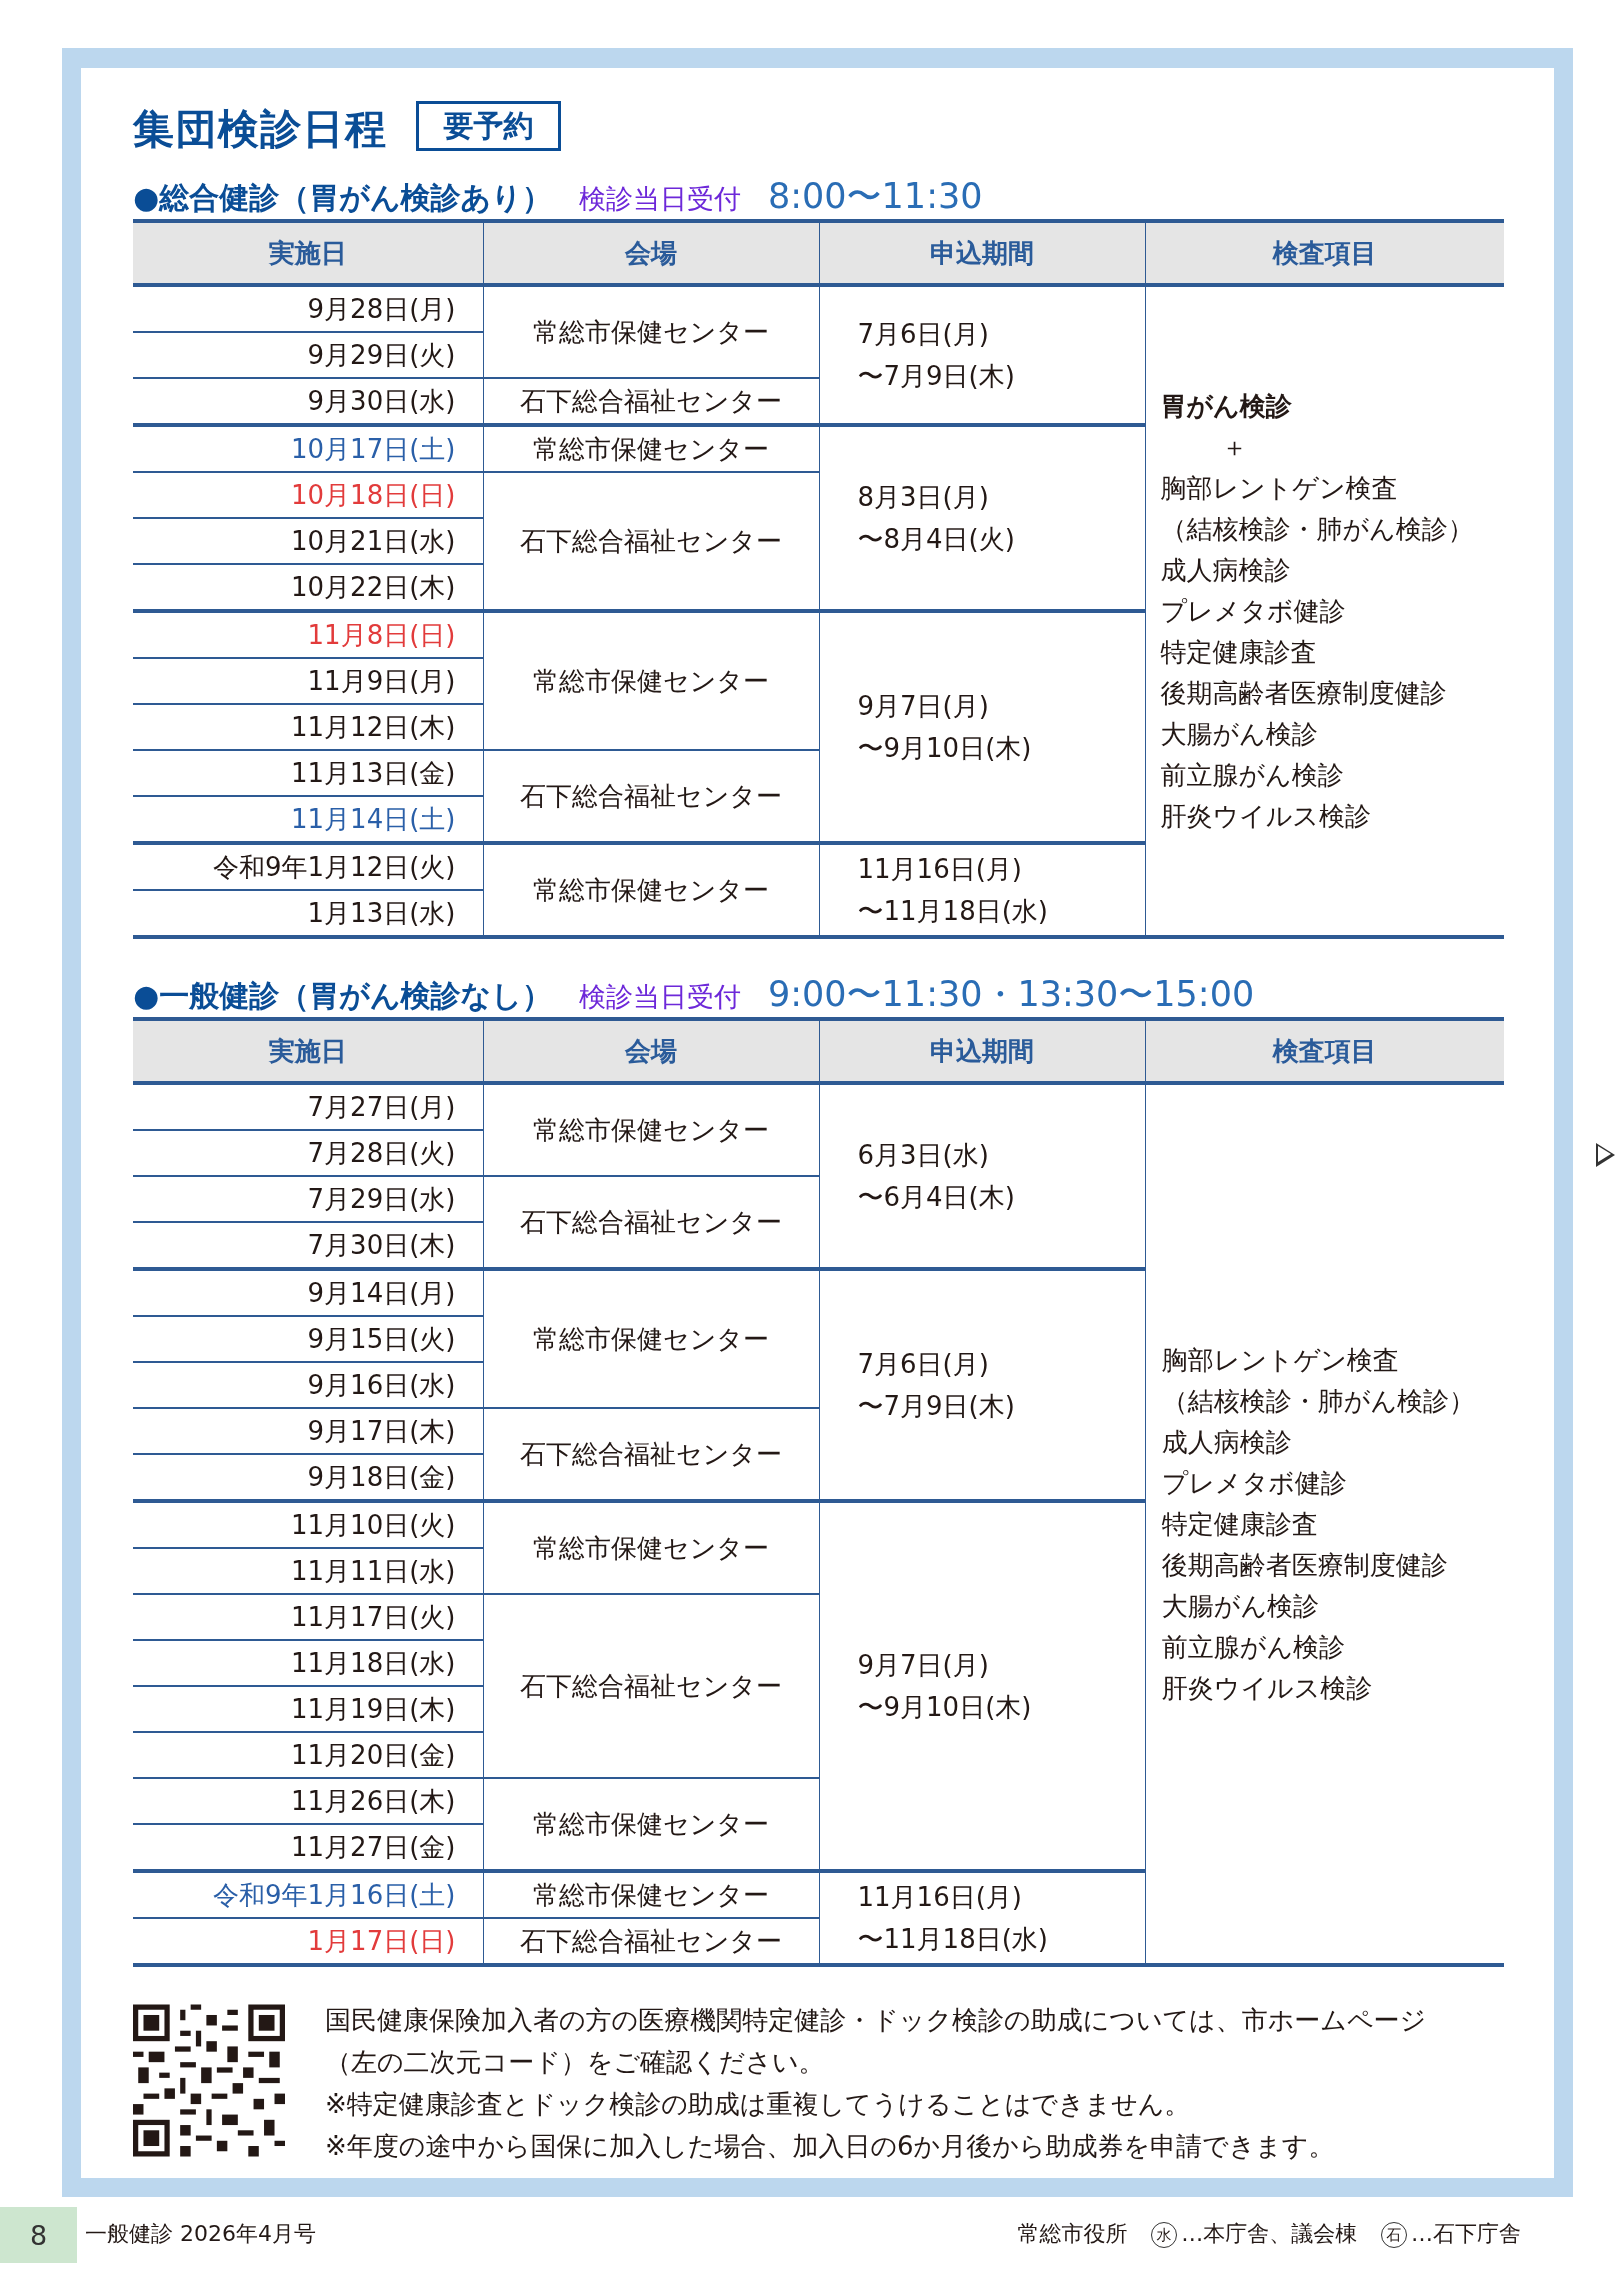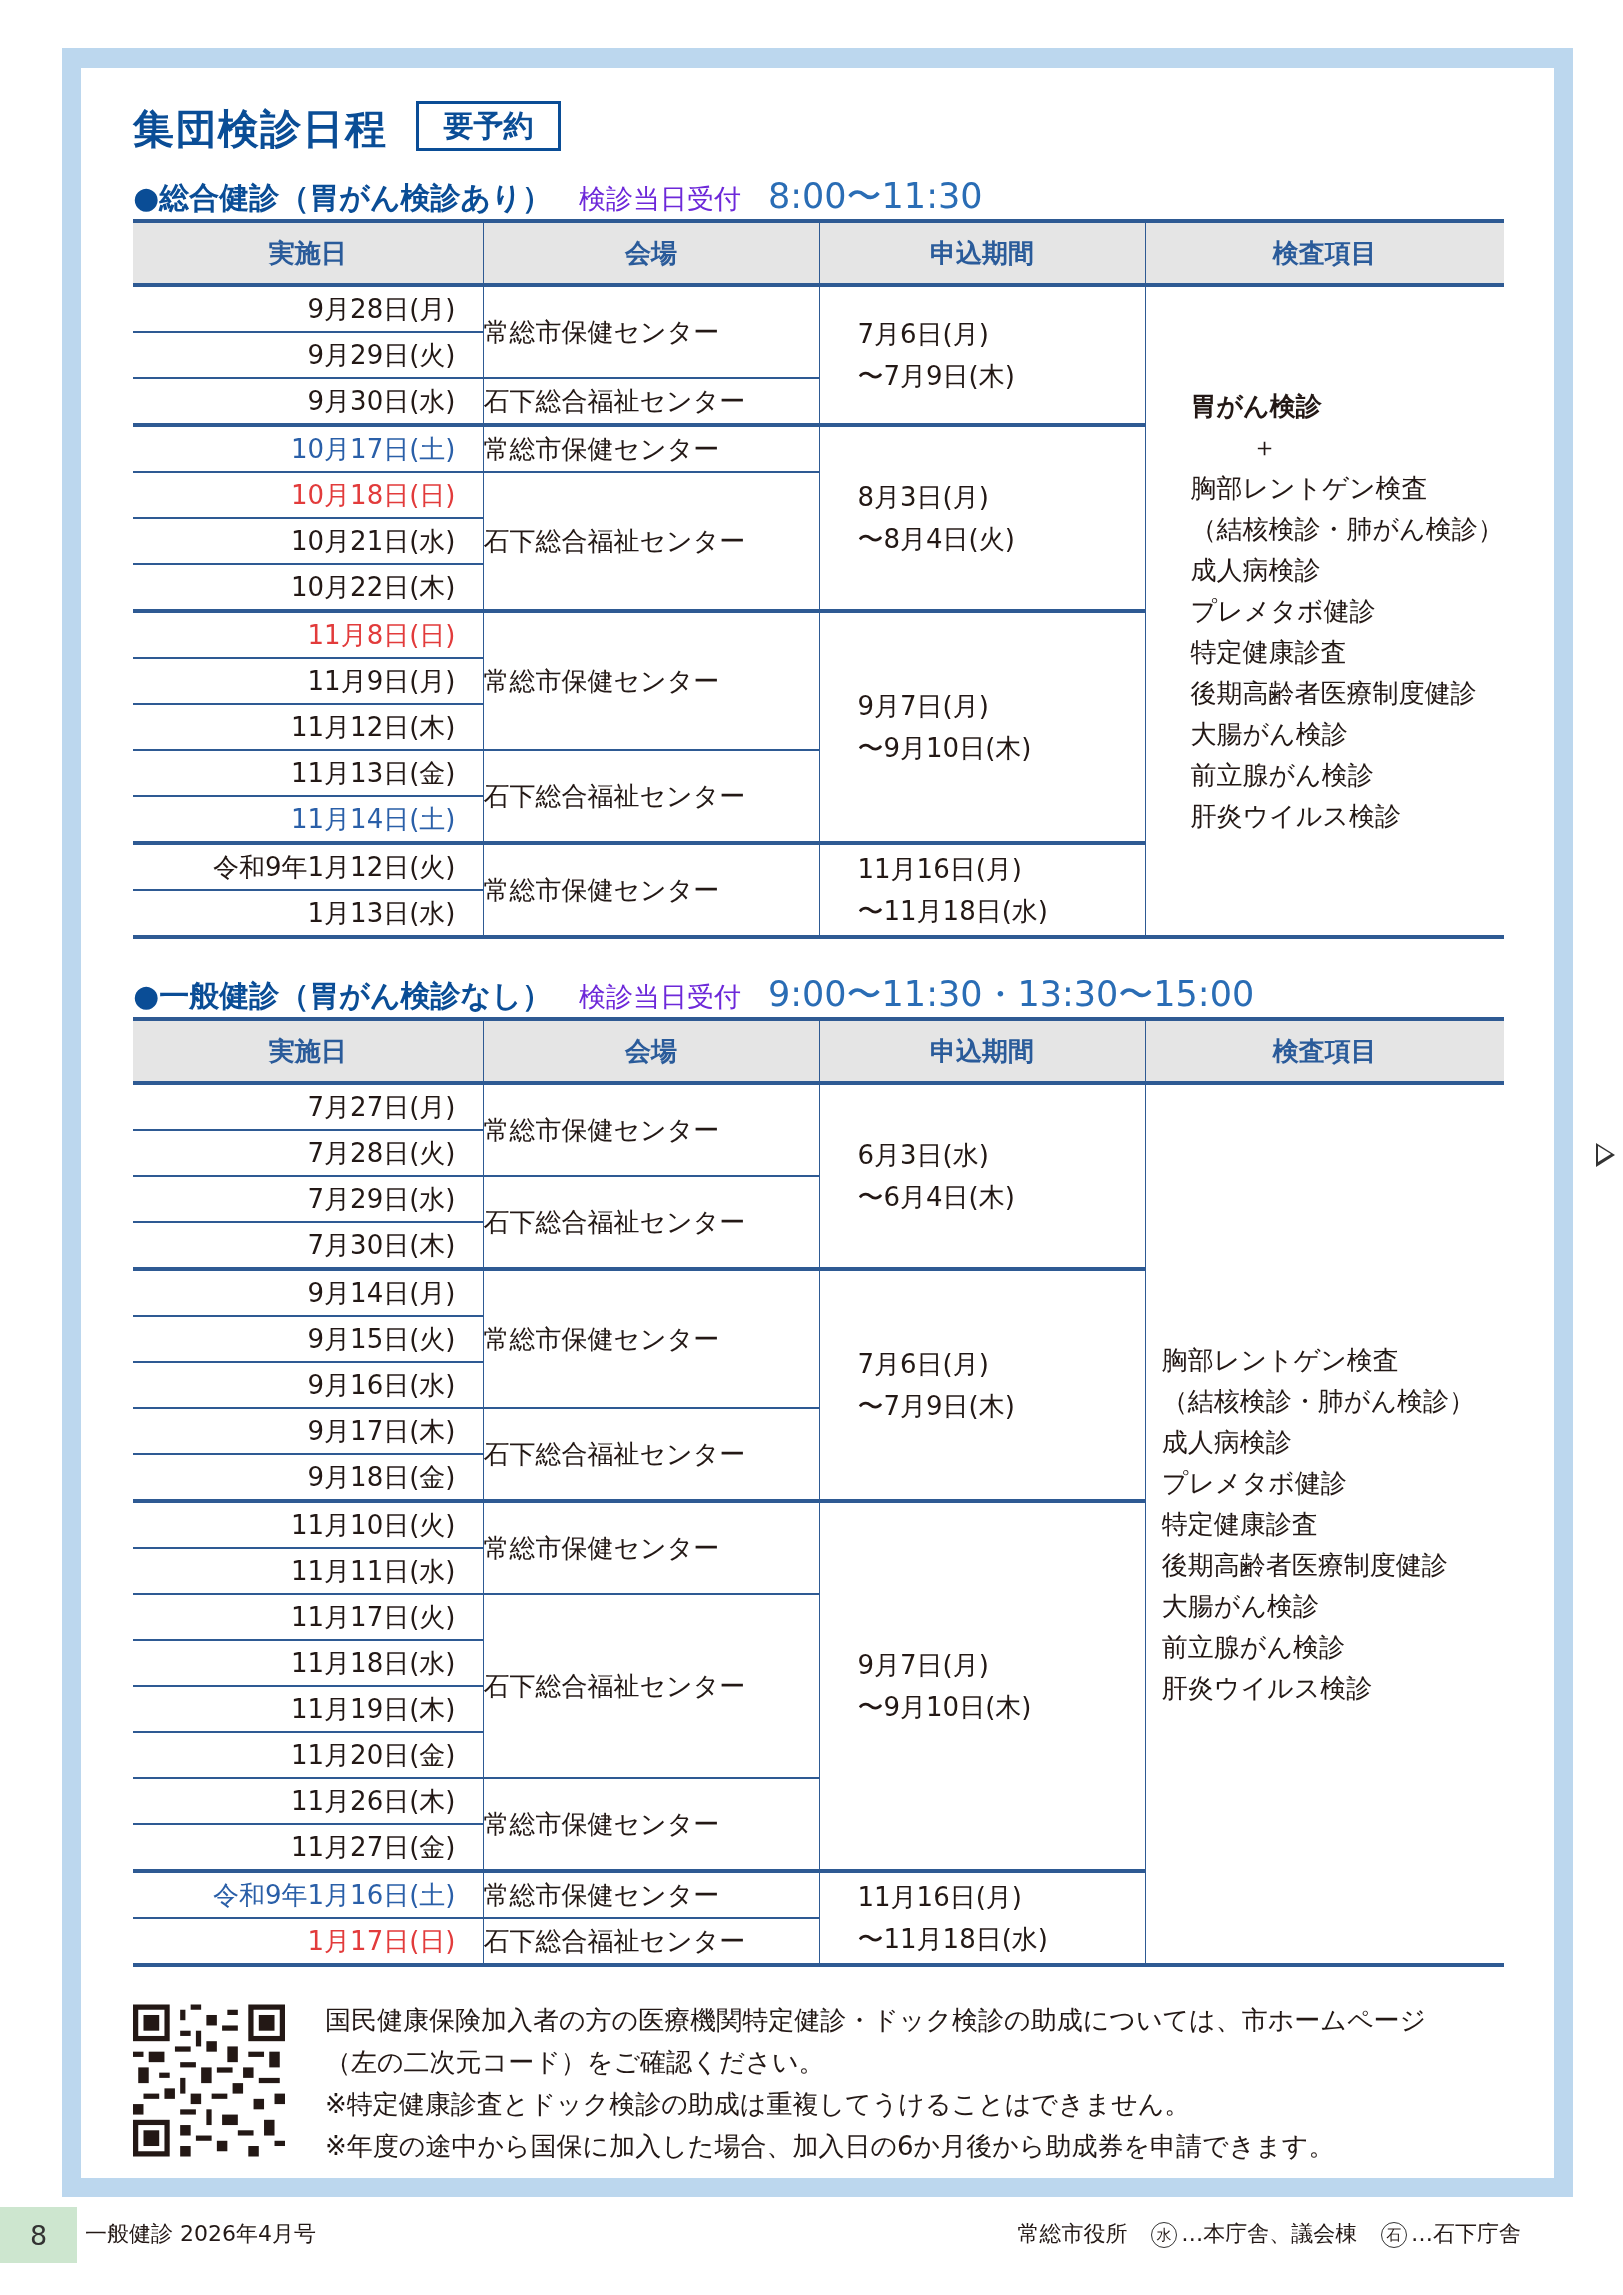--- a/index.html
+++ b/index.html
@@ -18,23 +18,23 @@
   table.sched { position:absolute; left:133px; width:1371px; border-collapse:collapse; table-layout:fixed; }
   table.sched col.c1 { width:350px; } table.sched col.c2 { width:336px; }
   table.sched col.c3 { width:326px; } table.sched col.c4 { width:359px; }
   table.sched th { background:#e5e5e5; color:#2a5b9a; font-size:26px; font-weight:bold; height:60px;
                    border-top:4.1px solid #2e5a93; border-bottom:4.1px solid #2e5a93;
                    border-left:1.4px solid #2e5a93; text-align:center; padding:0; }
   table.sched th:first-child { border-left:none; }
   table.sched td { font-size:26px; height:44px; padding:0; border-left:1.4px solid #2e5a93;
                    border-bottom:2px solid #2e5a93; vertical-align:middle; }
   table.sched td.date { border-left:none; text-align:right; padding-right:27px; white-space:nowrap; }
-  table.sched td.venue { text-align:left; white-space:nowrap; }
+  table.sched td.venue { text-align:center; white-space:nowrap; }
   table.sched td.period { padding-left:38px; line-height:42px; white-space:nowrap;margin-left:34px; }
-  table.sched td.items { padding-left:45px; vertical-align:middle; line-height:41px; font-size:26px; white-space:nowrap; }
+  table.sched td.items { padding-left:15px; vertical-align:middle; line-height:41px; font-size:26px; white-space:nowrap; }
   table.sched tr.grp td { border-bottom:4.1px solid #2e5a93; }
   table.sched td.span-end { border-bottom:4.1px solid #2e5a93; }
   .blue { color:#2a5fa8; }
   .red { color:#e23b3b; }
   .items .bold { font-weight:bold; }
   .items .plus { padding-left:61px; }
 
   .qr { position:absolute; left:133px; top:2004px; width:152px; height:153px; }
   .notes { position:absolute; left:325px; top:1999px; font-size:26px; line-height:42px; white-space:nowrap; }
   .arrow { position:absolute; left:1596px; top:1143px; width:0; height:0;

